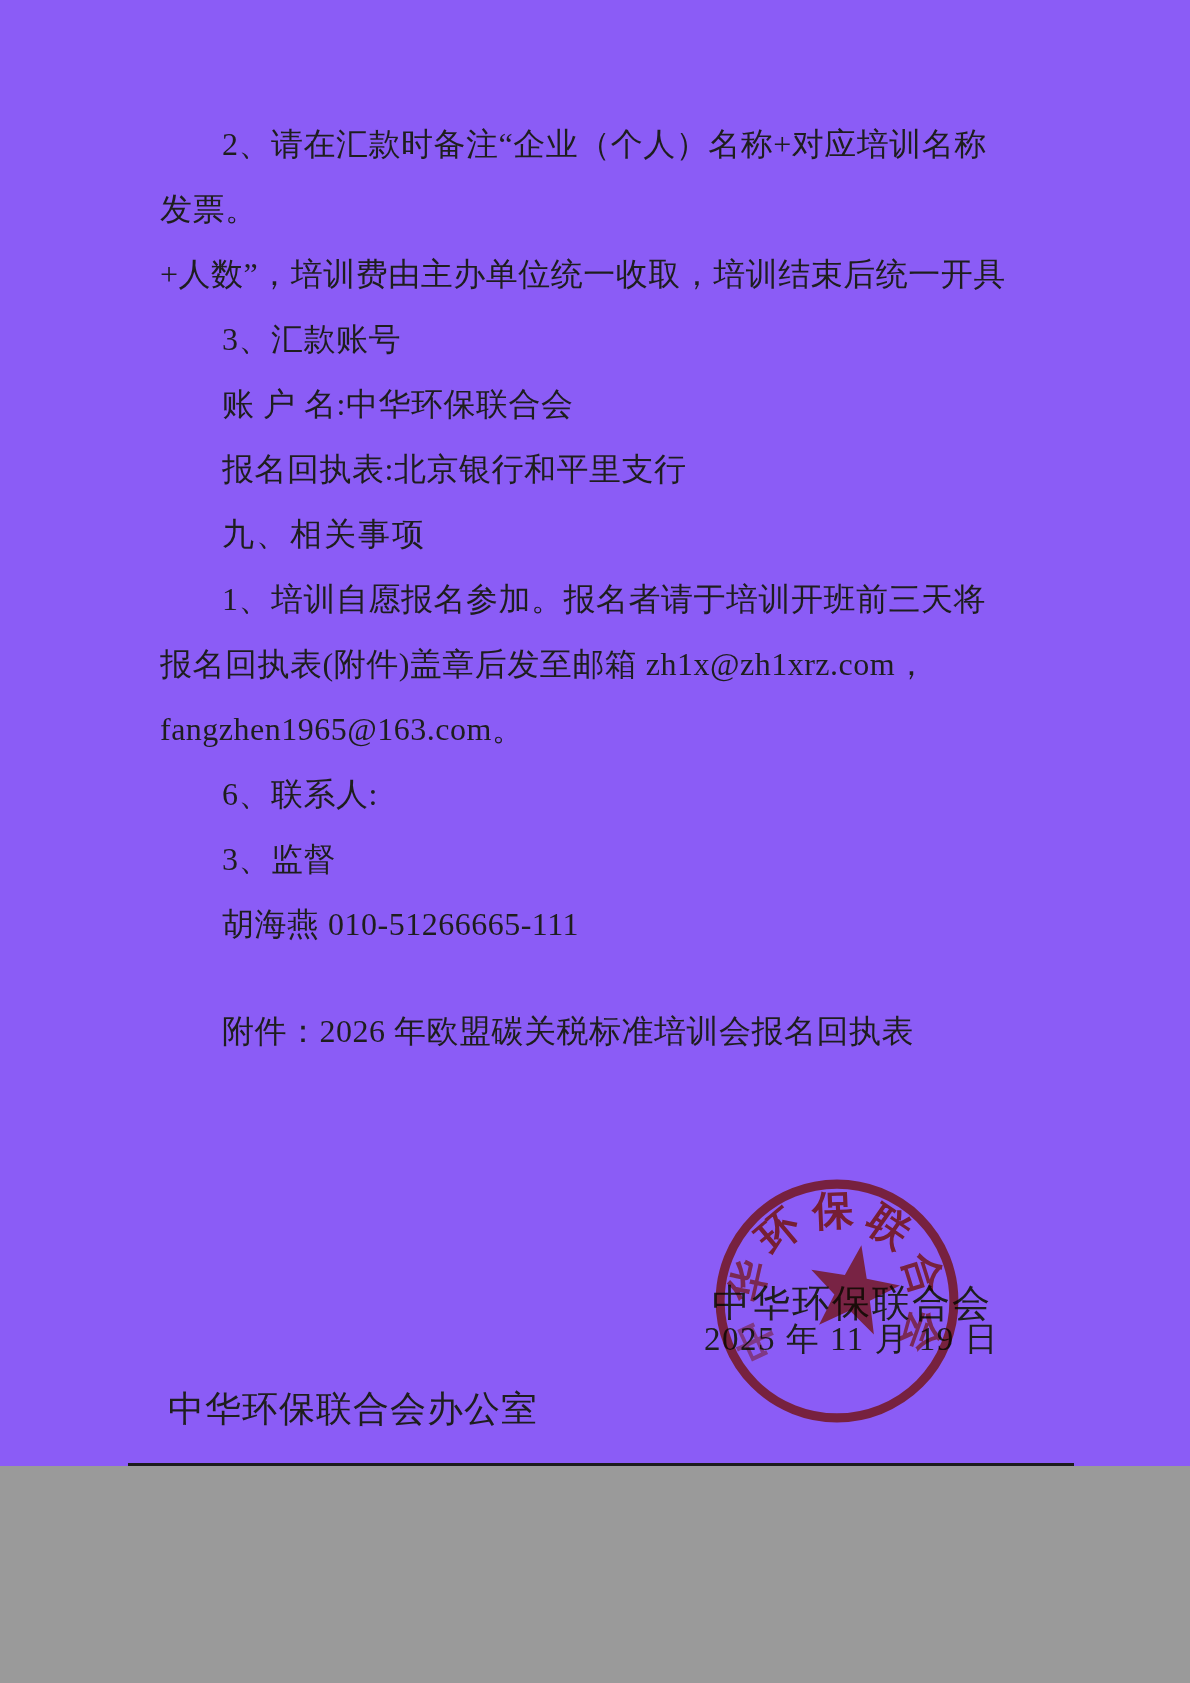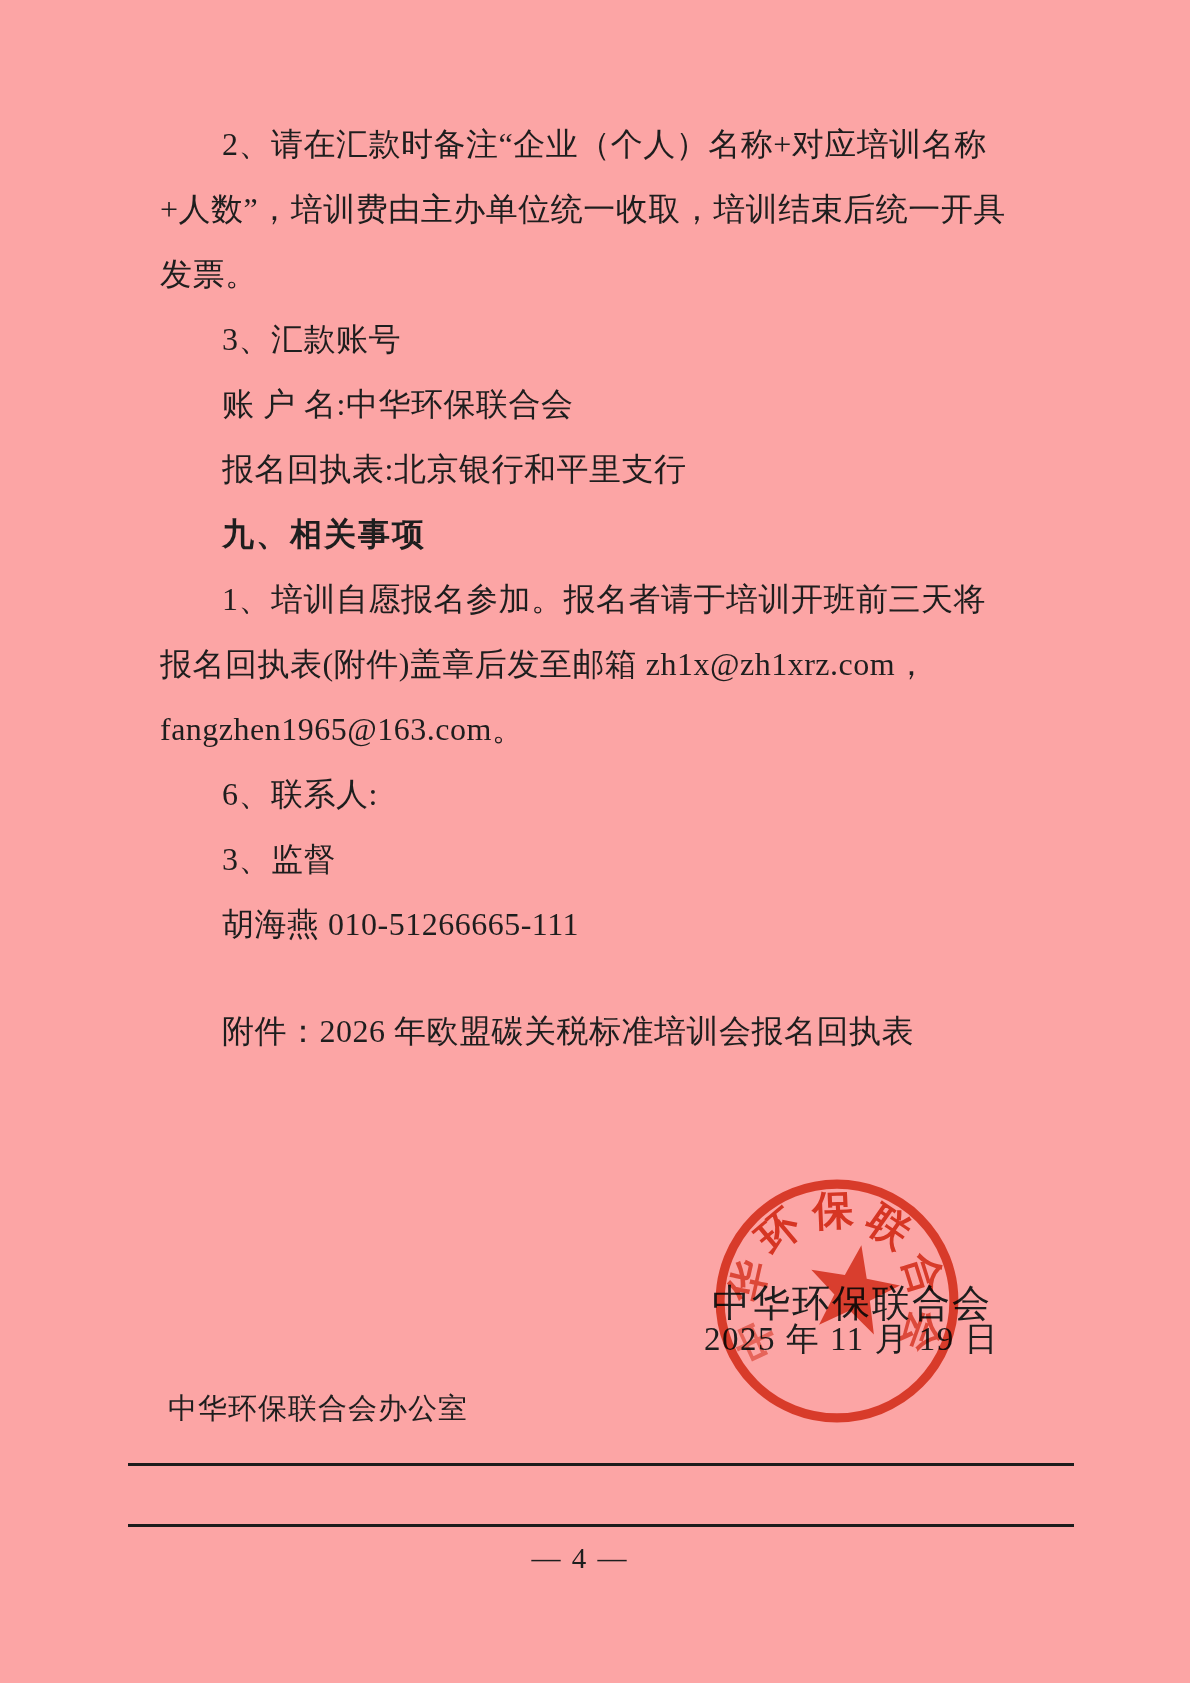--- a/index.html
+++ b/index.html
@@ -1,55 +1,55 @@
 <!DOCTYPE html>
 <html><head>
 <meta charset="utf-8">
 <style>
   html,body{margin:0;padding:0;background:#9a9a9a;}
   .page{
-    position:relative;width:1190px;height:1683px;margin:0 auto;
-    background:#fca5a5;color:#1e1e1e;overflow:hidden;
+    position:relative;width:1190px;height:1466px;margin:0 auto;
+    background:#8b5cf6;color:#1e1e1e;overflow:hidden;
     font-family:"Liberation Serif","DejaVu Serif",serif;
   }
   .content{
     position:absolute;left:160px;top:112px;width:850px;
     font-size:32px;line-height:65px;letter-spacing:.5px;white-space:nowrap;
   }
   .ln{height:65px;}
   .ind{padding-left:62px;}
-  .bold{font-weight:700;font-family:"Liberation Sans","DejaVu Sans",sans-serif;letter-spacing:2px;}
+  .bold{font-weight:400;font-family:"Liberation Sans","DejaVu Sans",sans-serif;letter-spacing:2px;}
   .attach{margin-top:42px;}
   .sig-org{position:absolute;left:712px;top:1278px;font-size:38px;letter-spacing:2px;white-space:nowrap;}
   .sig-date{position:absolute;left:704px;top:1317px;font-size:33px;letter-spacing:1.5px;white-space:nowrap;}
   .stamp{position:absolute;left:706px;top:1170px;width:262px;height:262px;mix-blend-mode:multiply;}
   .seal-ch{
     font-size:41px;font-weight:700;fill:#d7492c;
     font-family:"Liberation Serif","DejaVu Serif",serif;
     text-anchor:middle;dominant-baseline:central;
   }
   .footer-rule{position:absolute;left:128px;width:946px;height:3px;background:#1c1c1c;}
   .fr-top{top:1463px;}
   .fr-bottom{top:1524px;}
   .footer-row{
     position:absolute;left:128px;top:1380px;width:946px;height:58px;box-sizing:border-box;
     display:flex;align-items:center;justify-content:space-between;
-    padding:0 34px 0 40px;font-size:29px;letter-spacing:1px;white-space:nowrap;
+    padding:0 34px 0 40px;font-size:36px;letter-spacing:1px;white-space:nowrap;
   }
   .page-number{position:absolute;left:0;top:1542px;width:1160px;text-align:center;font-size:29px;letter-spacing:2px;}
 </style>
 </head>
 <body>
 
 <div class="page">
 
   <div class="content">
     <div class="ln ind">2、请在汇款时备注“企业（个人）名称+对应培训名称</div>
+    <div class="ln">发票。</div>
     <div class="ln">+人数”，培训费由主办单位统一收取，培训结束后统一开具</div>
-    <div class="ln">发票。</div>
     <div class="ln ind">3、汇款账号</div>
     <div class="ln ind">账 户 名:中华环保联合会</div>
     <div class="ln ind">报名回执表:北京银行和平里支行</div>
     <div class="ln ind bold">九、相关事项</div>
     <div class="ln ind">1、培训自愿报名参加。报名者请于培训开班前三天将</div>
     <div class="ln">报名回执表(附件)盖章后发至邮箱 zh1x@zh1xrz.com，</div>
     <div class="ln">fangzhen1965@163.com。</div>
     <div class="ln ind">6、联系人:</div>
     <div class="ln ind">3、监督</div>
     <div class="ln ind">胡海燕  010-51266665-111</div>

